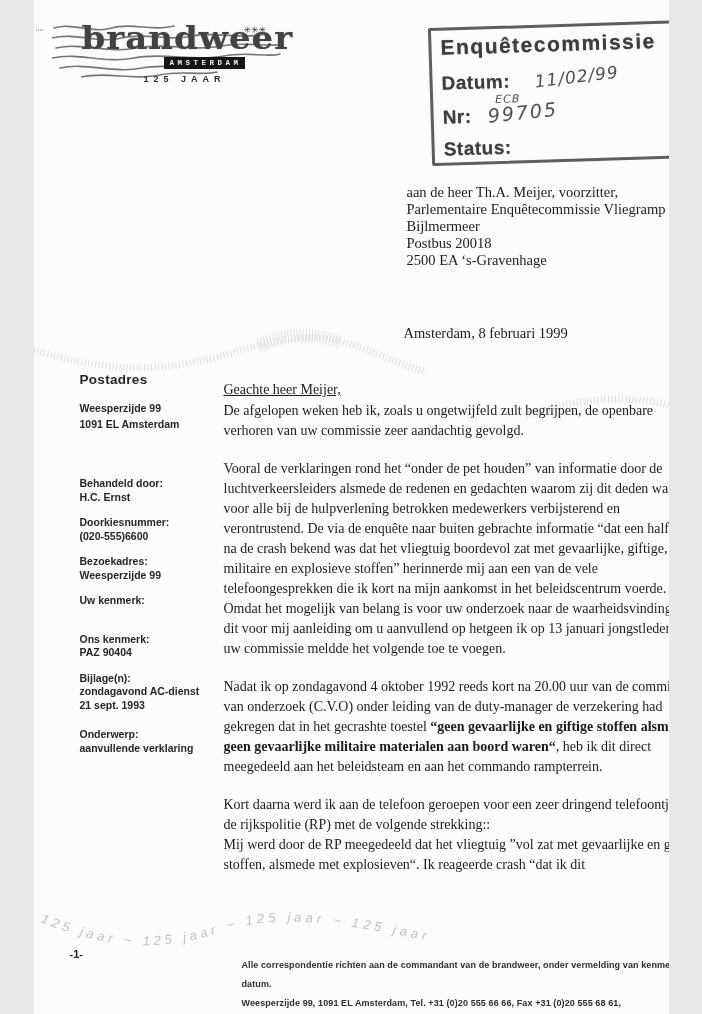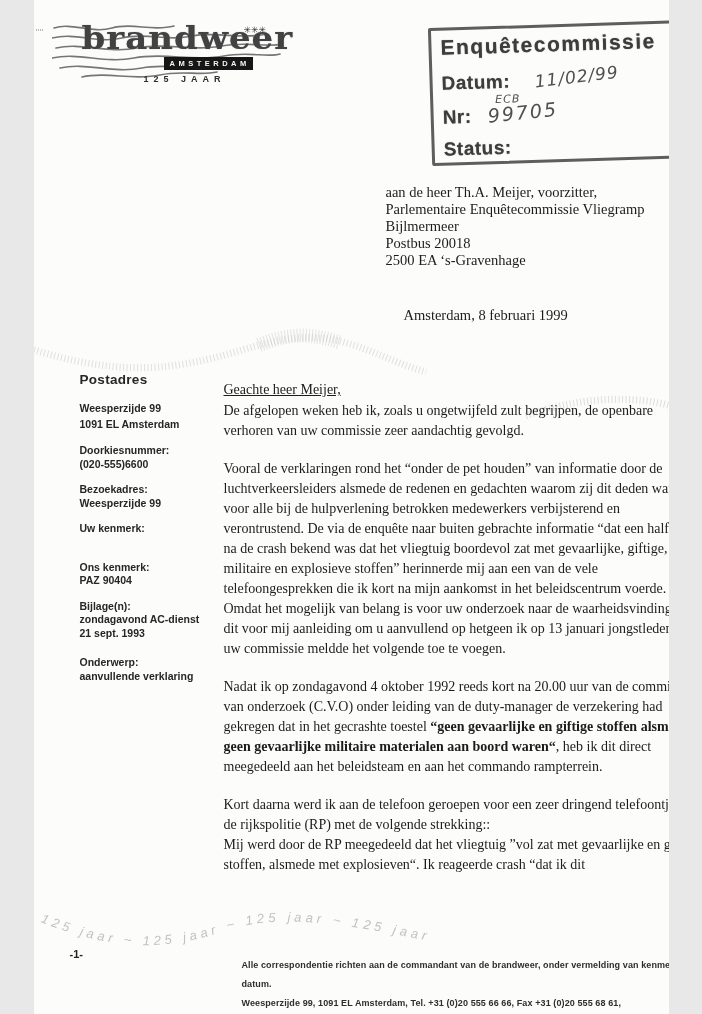--- a/index.html
+++ b/index.html
@@ -19,21 +19,21 @@
     font-family:"DejaVu Serif",serif;font-weight:700;font-size:34px;
     color:#424242;letter-spacing:1px;text-shadow:0 0 1px #8a8a8a;
     transform:scaleY(.95);
   }
   .logo-flames{
     position:absolute;left:192px;top:12px;display:flex;flex-direction:column;
     font-size:9px;line-height:9px;color:#2f2f2f;letter-spacing:0;
   }
   .logo-city{
     position:absolute;left:112px;top:43px;background:#161616;color:#f4f4f4;
-    font-family:Liberation Sans, sans-serif;font-size:7.5px;font-weight:bold;
+    font-family:Liberation Mono, monospace;font-size:7.5px;font-weight:bold;
     letter-spacing:3.5px;padding:2px 3px 2px 6px;white-space:nowrap;text-align:right;
   }
   .logo-anniv{
     position:absolute;left:92px;top:60px;
     font-family:"Liberation Sans",sans-serif;font-size:9px;font-weight:bold;
     letter-spacing:5px;color:#2d2d2d;white-space:nowrap;
   }
 
   
   .stamp{
@@ -49,22 +49,22 @@
   .stamp-status{position:absolute;left:9px;top:108px;}
   .hand{
     font-family:"DejaVu Sans",sans-serif;font-style:italic;font-weight:normal;
     color:#4f4f4f;
   }
   .stamp-datum-value{position:absolute;left:102px;top:40px;font-size:17px;transform:rotate(-5deg);letter-spacing:1px;}
   .stamp-code{position:absolute;left:62px;top:64px;font-size:11px;letter-spacing:1px;}
   .stamp-nr-value{position:absolute;left:54px;top:73px;font-size:19px;transform:rotate(-4deg);letter-spacing:2px;}
 
   
-  .recipient{left:352px;top:184px;font-size:14.5px;line-height:17px;}
-  .dateline{left:370px;top:307px;font-size:14.5px;}
+  .recipient{left:373px;top:184px;font-size:14.5px;line-height:17px;}
+  .dateline{left:370px;top:325px;font-size:14.5px;}
 
   
   .sidebar{
     left:46px;top:372px;width:146px;
     font-family:"Liberation Sans",sans-serif;font-weight:bold;color:#262626;
   }
   .sb-postal-label{font-size:13.5px;letter-spacing:.3px;margin-bottom:13px;}
   .sb-postal-line{font-size:10.5px;line-height:16px;}
   .sb-group{margin-top:12px;font-size:10.5px;line-height:13.5px;}
   .sb-group.first{margin-top:45px;}
@@ -144,20 +144,24 @@
     <div>2500 EA ‘s-Gravenhage</div>
   </div>
 
   <div class="abs dateline">Amsterdam, 8 februari 1999</div>
 
   <div class="abs sidebar">
     <div class="sb-postal-label">Postadres</div>
     <div class="sb-postal-line">Weesperzijde 99</div>
     <div class="sb-postal-line">1091 EL Amsterdam</div>
 
+    <div class="sb-group first">
+      <div>Behandeld door:</div>
+      <div>H.C. Ernst</div>
+    </div>
     <div class="sb-group">
       <div>Doorkiesnummer:</div>
       <div>(020-555)6600</div>
     </div>
     <div class="sb-group">
       <div>Bezoekadres:</div>
       <div>Weesperzijde 99</div>
     </div>
     <div class="sb-group">
       <div>Uw kenmerk:</div>

